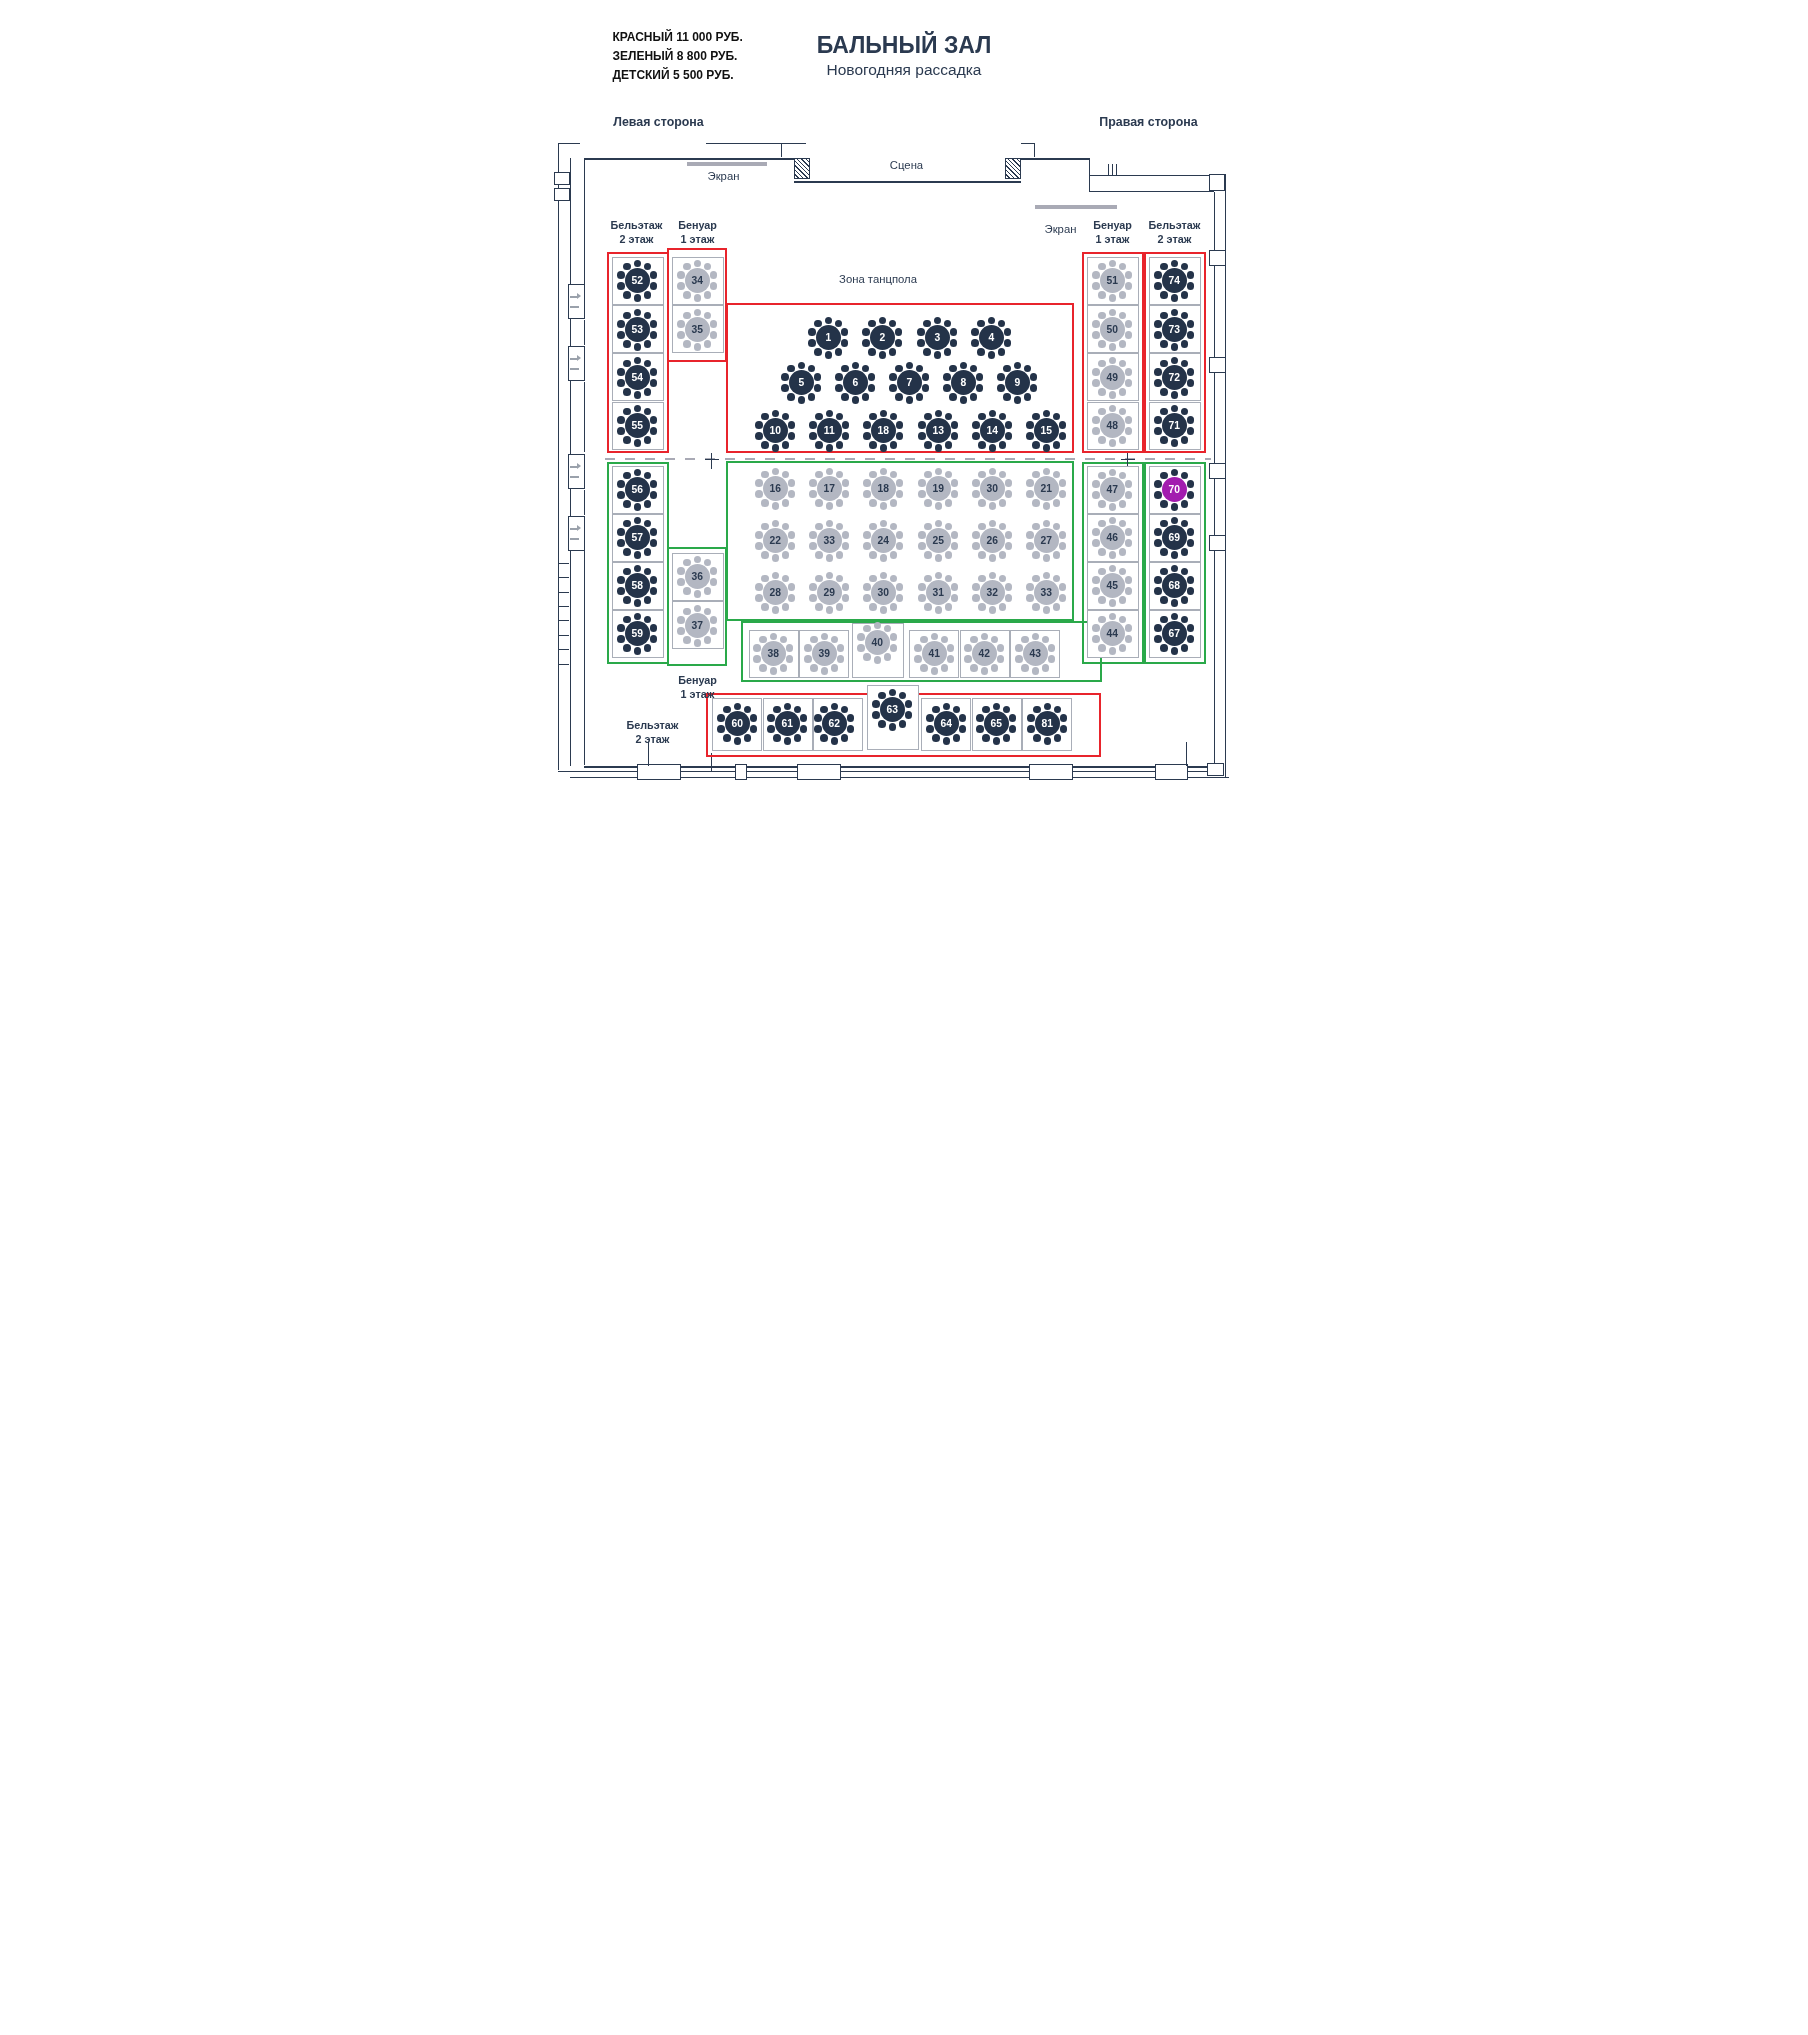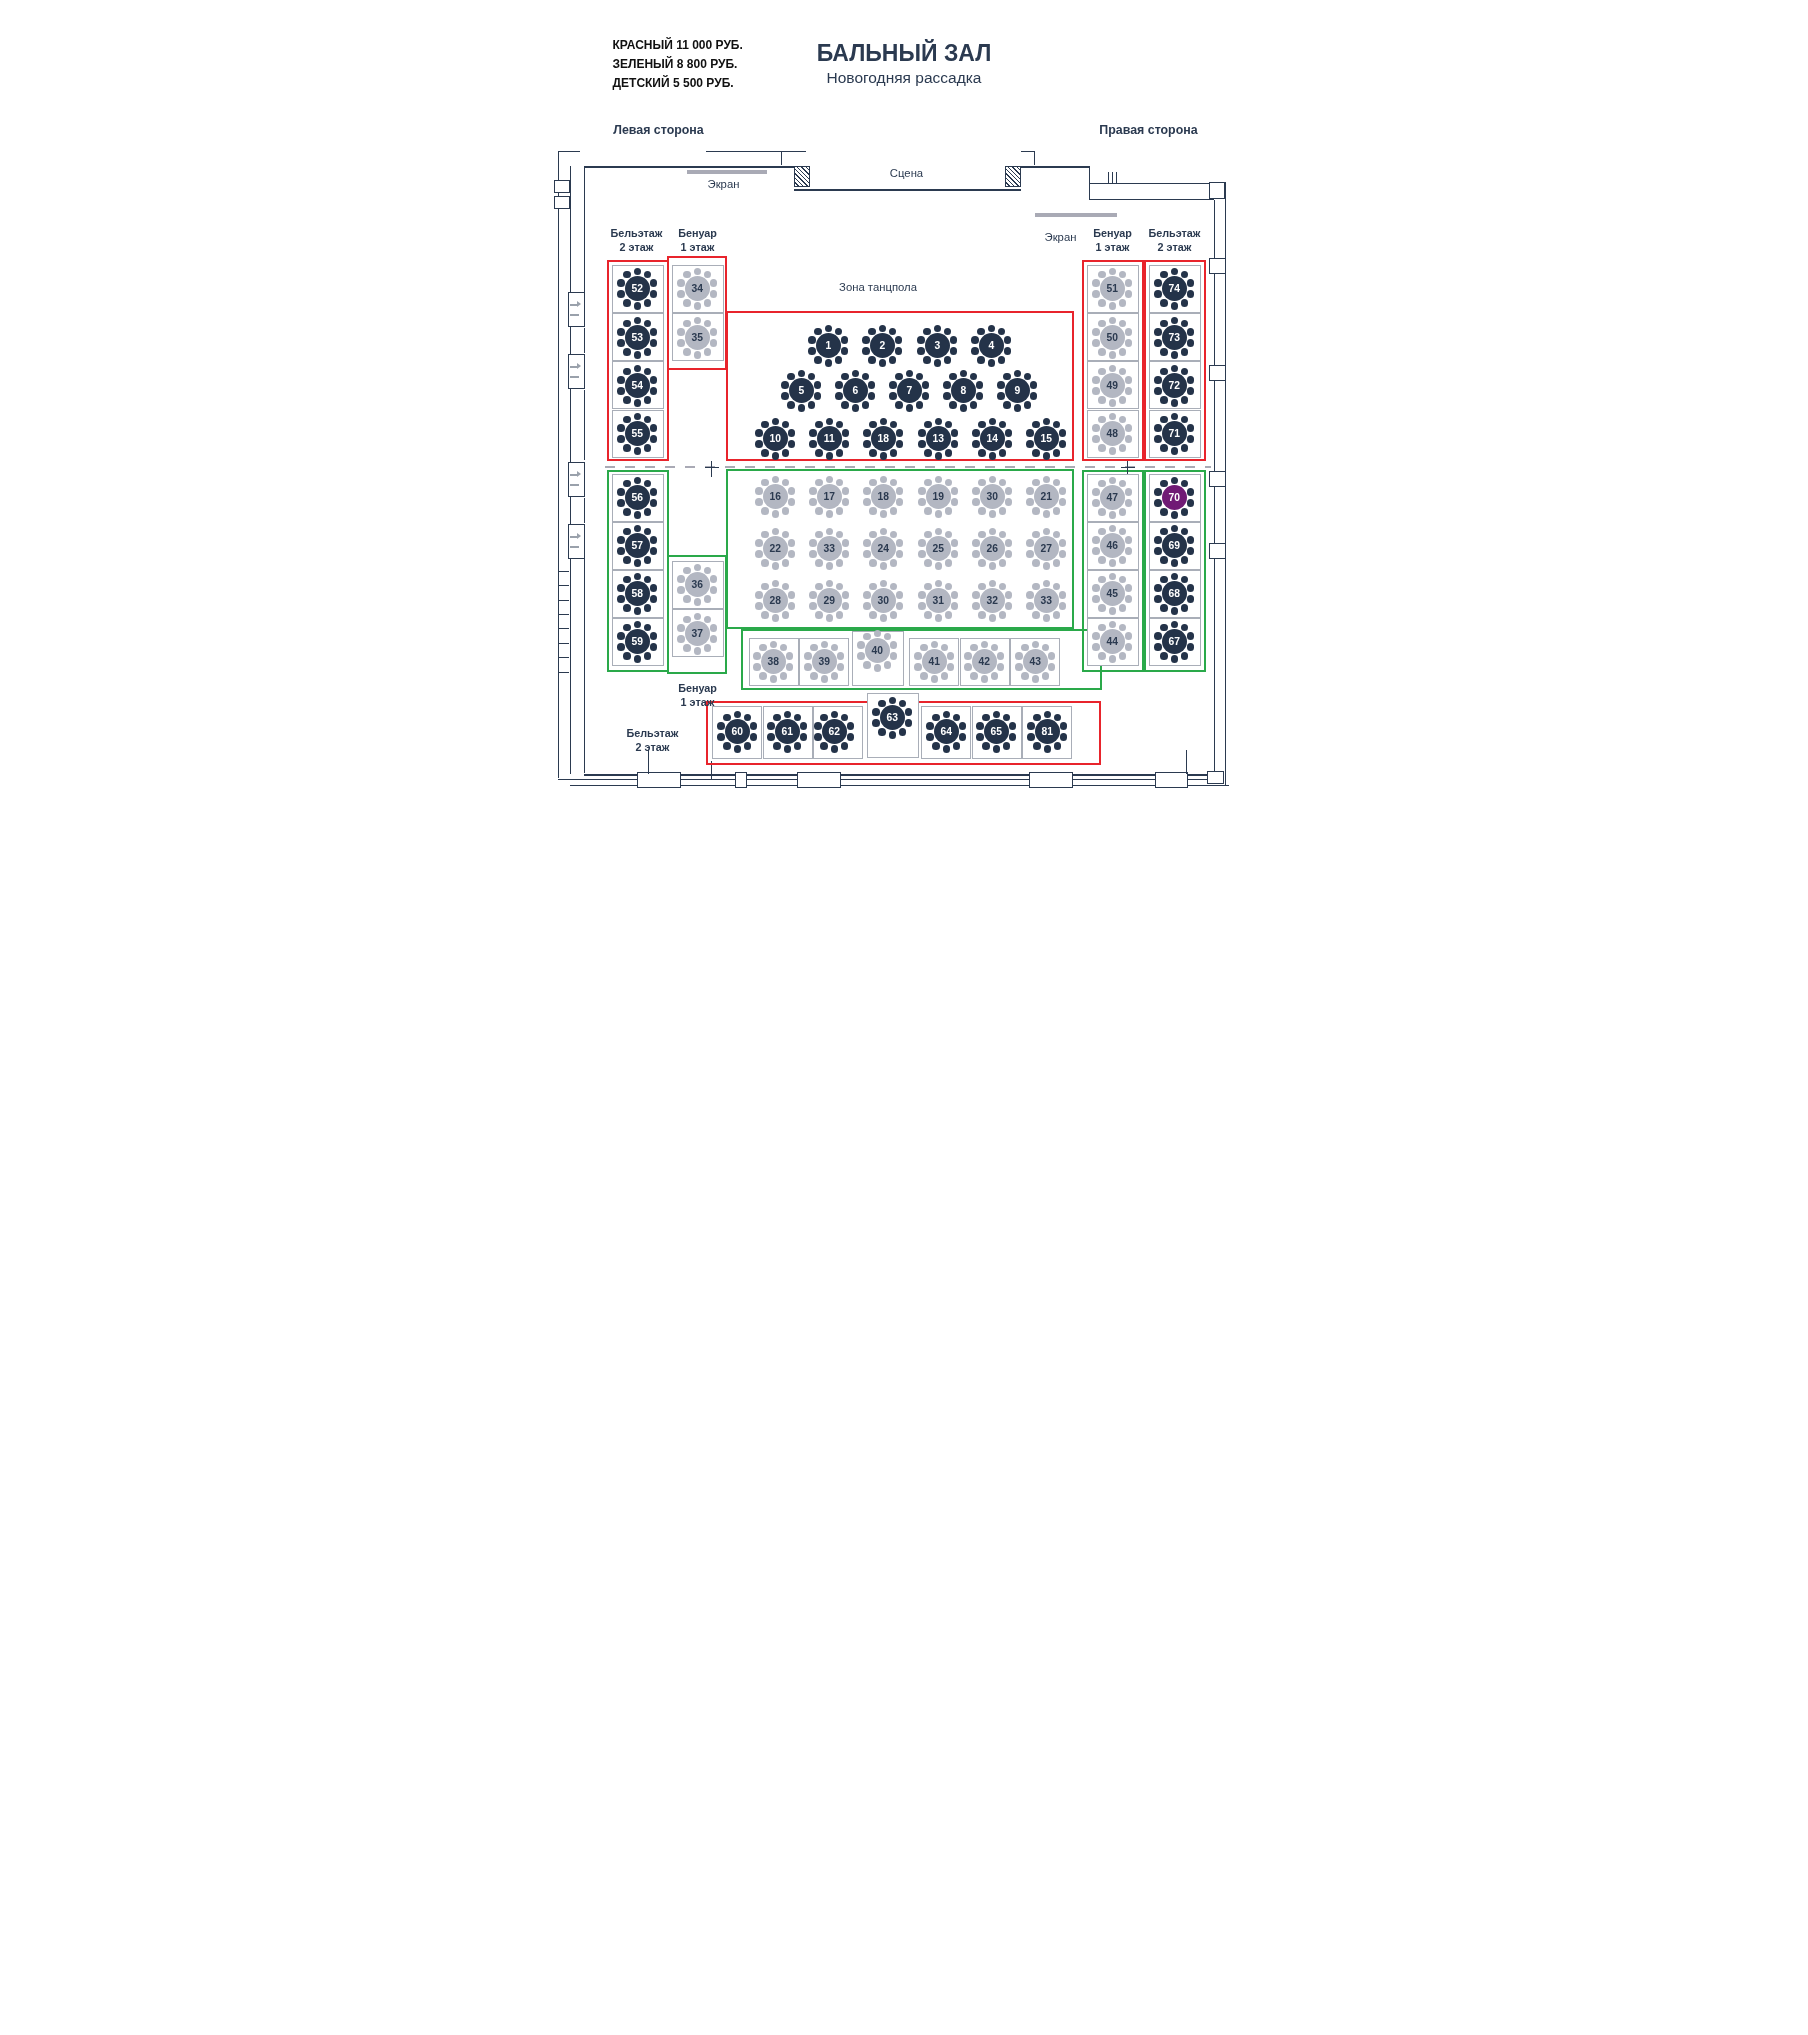--- a/index.html
+++ b/index.html
@@ -1,17 +1,17 @@
 <!DOCTYPE html>
 <html style="font-size:8.2px"><head>
 <meta charset="utf-8">
 <style>
   html,body{margin:0;padding:0;background:#ffffff;}
   body{font-family:"Liberation Sans", sans-serif;}
-  #plan{position:relative;width:723px;height:814px;margin:8px auto;background:#fff;overflow:hidden;}
+  #plan{position:relative;width:723px;height:814px;margin:0 auto;background:#fff;overflow:hidden;}
   .w{position:absolute;background:#2b3a50;z-index:1;}
   .wbox{position:absolute;background:#fff;border:1px solid #2b3a50;box-sizing:border-box;z-index:1;}
   .pillar{position:absolute;border:1px solid #2b3a50;box-sizing:border-box;z-index:1;
           background:repeating-linear-gradient(45deg,#fff 0 2.1px,#2b3a50 2.1px 3.1px);}
   .zone{position:absolute;border:2.1px solid;box-sizing:border-box;z-index:2;background:transparent;}
   .cell{position:absolute;background:#fff;border:1px solid #a9aeb8;box-sizing:border-box;z-index:3;}
   .table{position:absolute;width:43px;height:43px;z-index:4;}
   .disc{position:absolute;left:9.3px;top:9.3px;width:25px;height:25px;border-radius:50%;
         display:flex;align-items:center;justify-content:center;font-size:10.3px;font-weight:600;}
   .chair{position:absolute;width:7.7px;height:7.7px;border-radius:50%;}
@@ -1060,21 +1060,21 @@
         <div class="chair" style="left: 18px; top: 0.5px; background: rgb(36, 51, 73);"></div>
         <div class="chair" style="left: 28px; top: 3.8px; background: rgb(36, 51, 73);"></div>
         <div class="chair" style="left: 34px; top: 12.4px; background: rgb(36, 51, 73);"></div>
         <div class="chair" style="left: 34px; top: 23px; background: rgb(36, 51, 73);"></div>
         <div class="chair" style="left: 28px; top: 32px; background: rgb(36, 51, 73);"></div>
         <div class="chair" style="left: 18px; top: 35px; background: rgb(36, 51, 73);"></div>
         <div class="chair" style="left: 7.6px; top: 32px; background: rgb(36, 51, 73);"></div>
         <div class="chair" style="left: 1.4px; top: 23px; background: rgb(36, 51, 73);"></div>
         <div class="chair" style="left: 1.4px; top: 12.4px; background: rgb(36, 51, 73);"></div>
         <div class="chair" style="left: 7.6px; top: 3.8px; background: rgb(36, 51, 73);"></div>
-        <div class="disc" style="left: 9.3px; top: 9.3px; width: 25px; height: 25px; background: #701a75; color: rgb(255, 255, 255);">70</div>
+        <div class="disc" style="left: 9.3px; top: 9.3px; width: 25px; height: 25px; background: #a21caf; color: rgb(255, 255, 255);">70</div>
       </div>
       <div class="table" style="left: 610px; top: 404px;">
         <div class="chair" style="left: 18px; top: 0.5px; background: rgb(36, 51, 73);"></div>
         <div class="chair" style="left: 28px; top: 3.8px; background: rgb(36, 51, 73);"></div>
         <div class="chair" style="left: 34px; top: 12.4px; background: rgb(36, 51, 73);"></div>
         <div class="chair" style="left: 34px; top: 23px; background: rgb(36, 51, 73);"></div>
         <div class="chair" style="left: 28px; top: 32px; background: rgb(36, 51, 73);"></div>
         <div class="chair" style="left: 18px; top: 35px; background: rgb(36, 51, 73);"></div>
         <div class="chair" style="left: 7.6px; top: 32px; background: rgb(36, 51, 73);"></div>
         <div class="chair" style="left: 1.4px; top: 23px; background: rgb(36, 51, 73);"></div>

